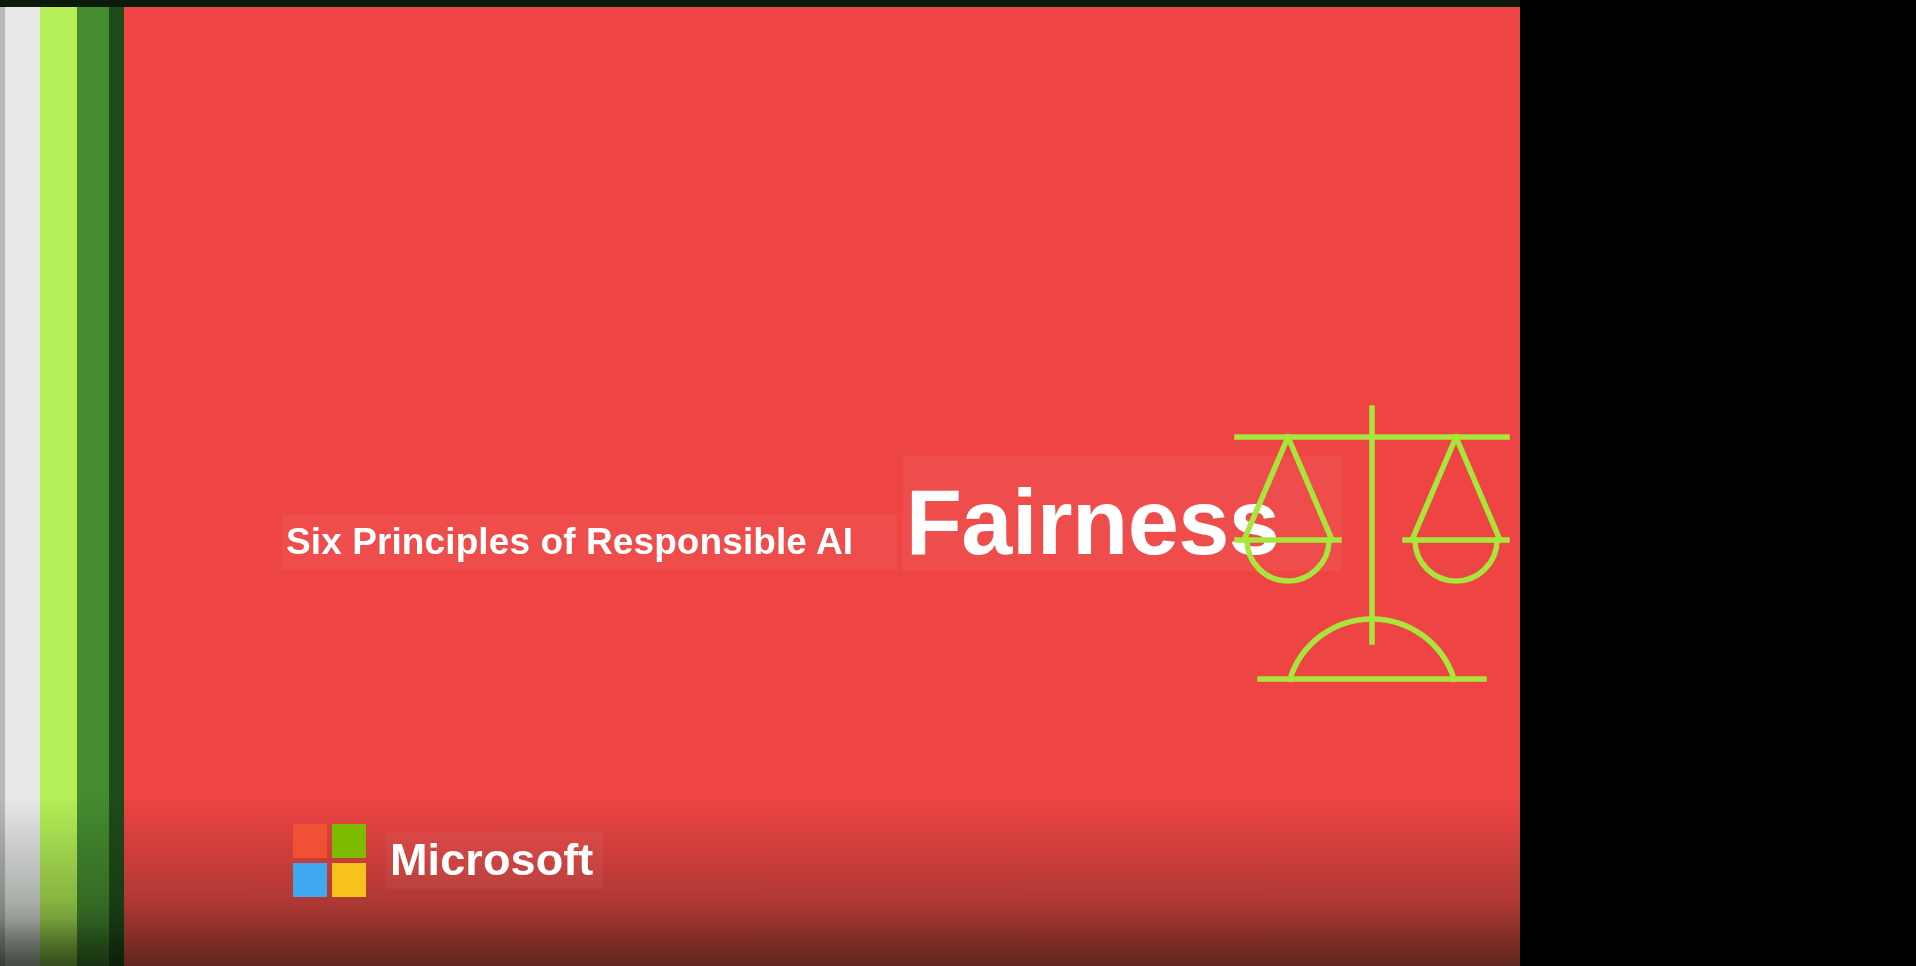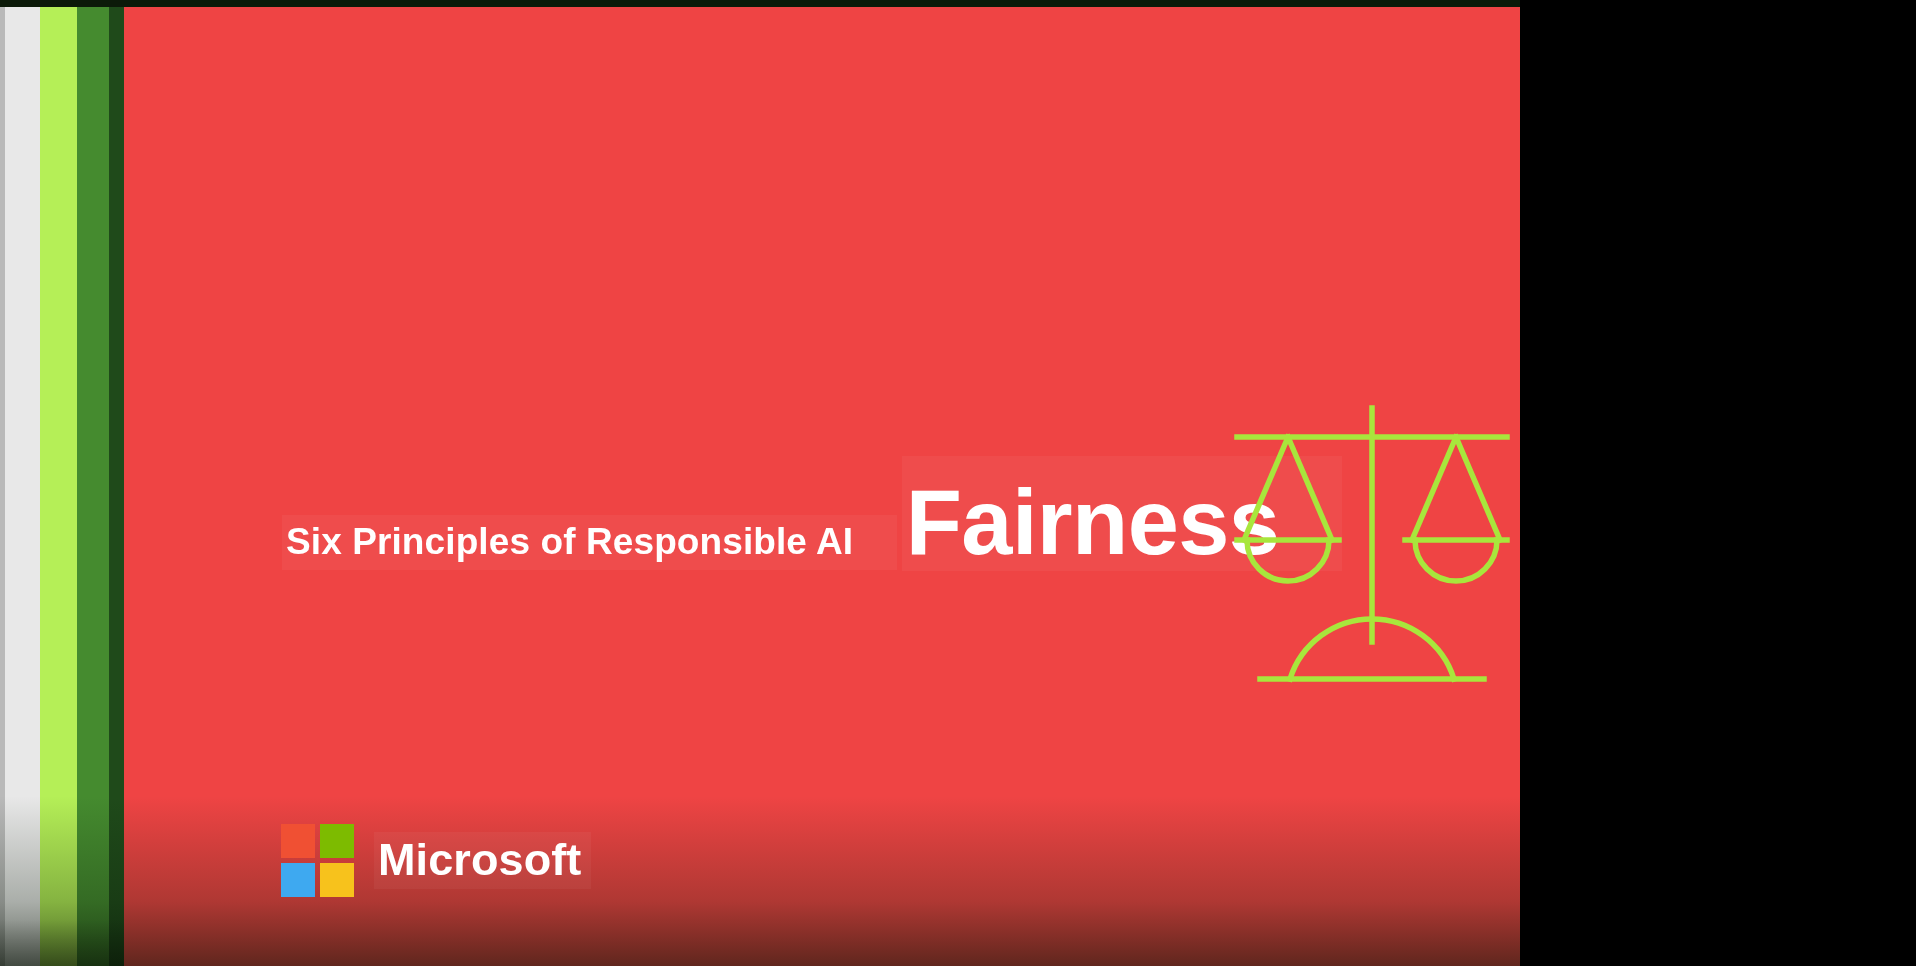--- a/index.html
+++ b/index.html
@@ -105,21 +105,21 @@
     font-weight: 700;
     color: #ffffff;
     line-height: 0.88;
     letter-spacing: -0.6px;
     white-space: nowrap;
   }
 
   
   .ms-signature {
     position: absolute;
-    left: 281px;
+    left: 293px;
     top: 824px;
     display: flex;
     align-items: center;
     z-index: 10;
   }
 
   .ms-logo {
     width: 73px;
     height: 73px;
     display: grid;

